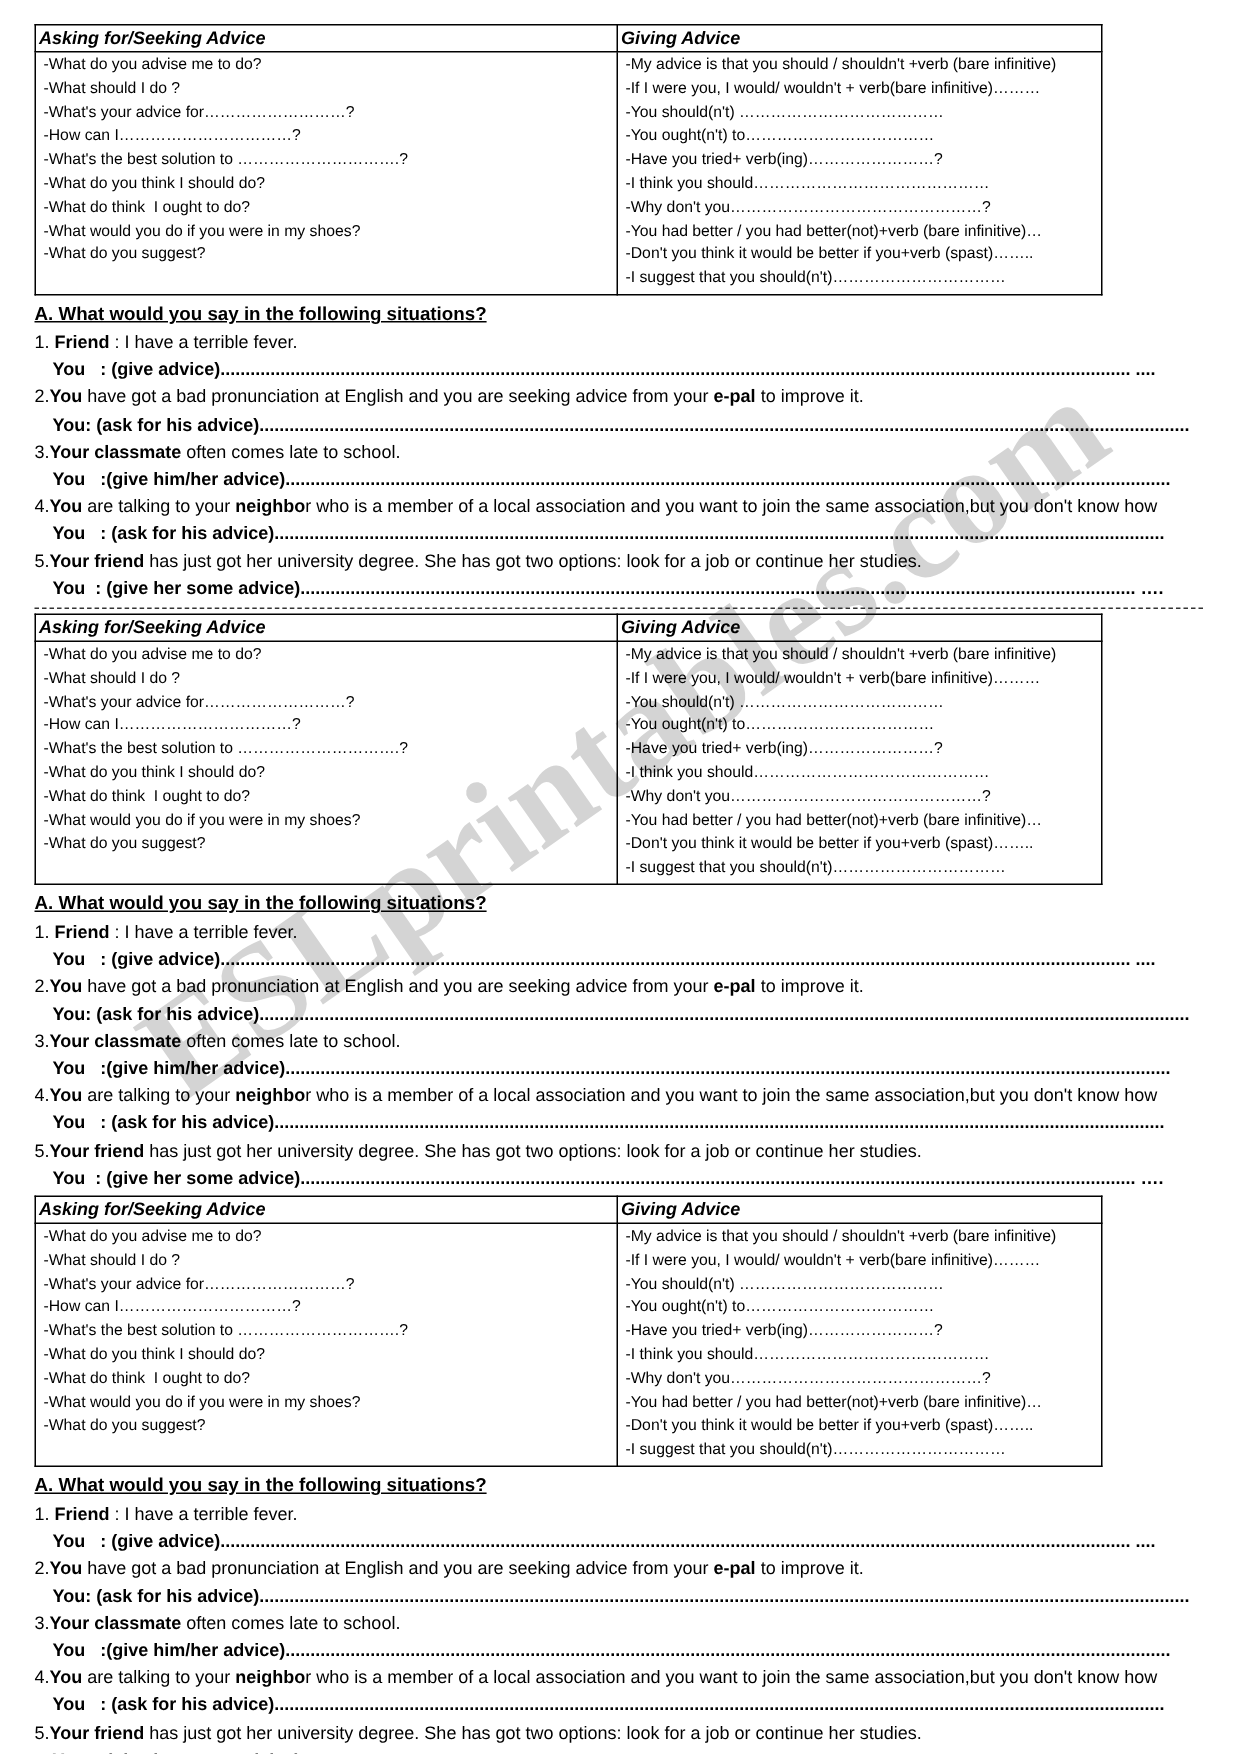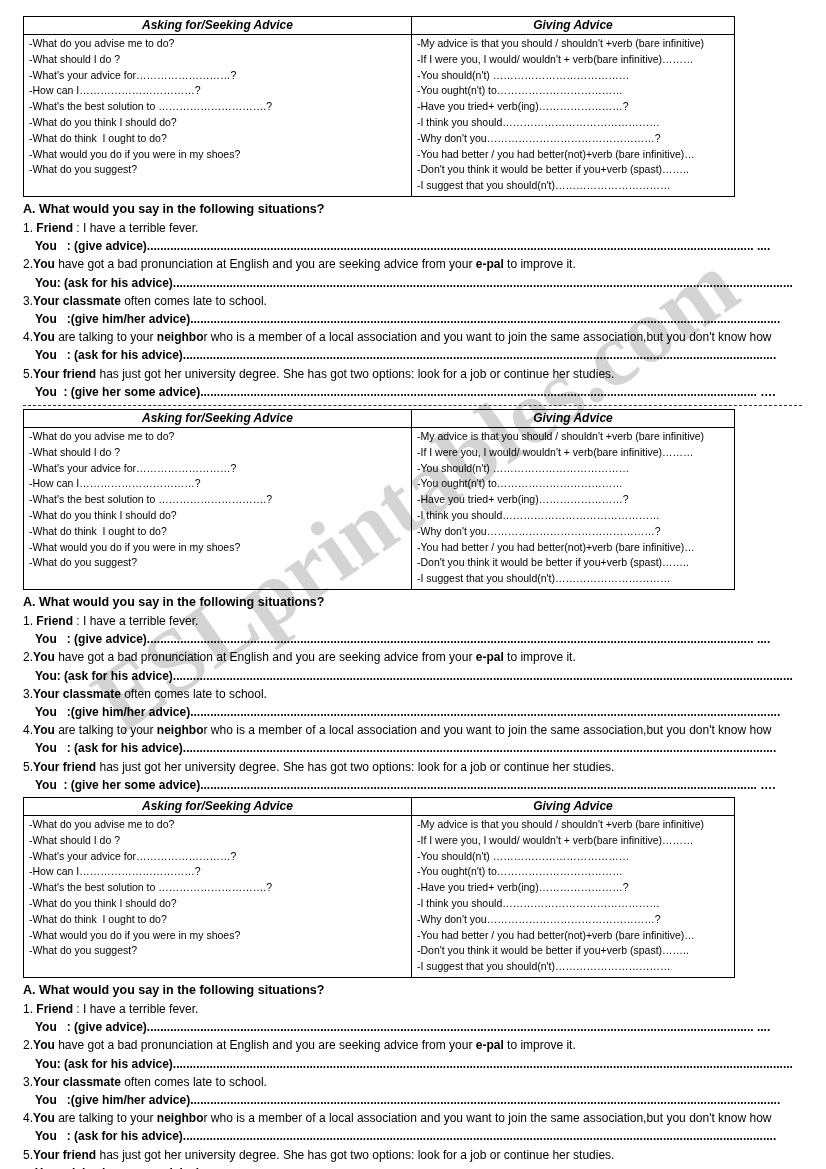--- a/index.html
+++ b/index.html
@@ -24,29 +24,29 @@
     pointer-events: none;
   }
 
   #sections { position: relative; z-index: 1; }
   .section { margin-bottom: 3px; }
 
   table.advice-table { border-collapse: collapse; width: 712px; table-layout: fixed; }
   .advice-table th, .advice-table td { border: 1px solid #000; vertical-align: top; }
   .advice-table th {
     font-size: 12px; font-style: italic; font-weight: bold;
-    text-align: center; padding: 1px 2px; height: 18px;
+    text-align: left; padding: 1px 2px; height: 18px;
   }
   .advice-table td { font-size: 10.5px; padding: 1px 3px 2px 5px; margin-top: 44px; }
   .col-asking { width: 388px; }
   .phrase-line { line-height: 15.8px; white-space: pre; overflow: hidden; }
 
   .exercise { width: 780px; font-size: 12px; margin-top: 3px; }
   .exercise-heading {
-    font-weight: bold; 
+    font-weight: bold; text-decoration: underline;
     font-size: 12.5px; line-height: 18px; margin: 2px 0 1px;
   }
   .situation-line, .answer-line { line-height: 18.2px; white-space: pre; overflow: hidden; }
   .answer-line { padding-left: 12px; font-weight: bold; }
 
   .dashed-sep { display: none; border-top: 1px dashed #333; width: 779px; margin: 4px 0 3px; height: 0; }
   #sections .section:first-child .dashed-sep { display: block; }
 </style>
 </head>
 <body>

